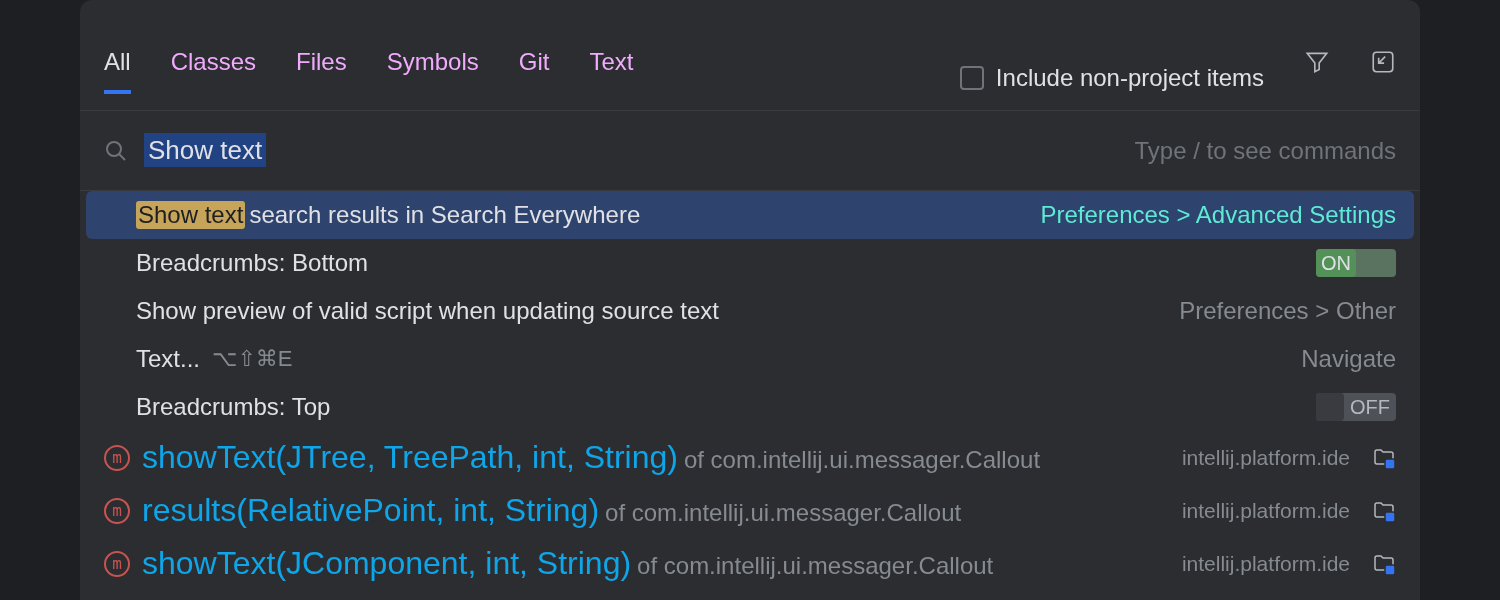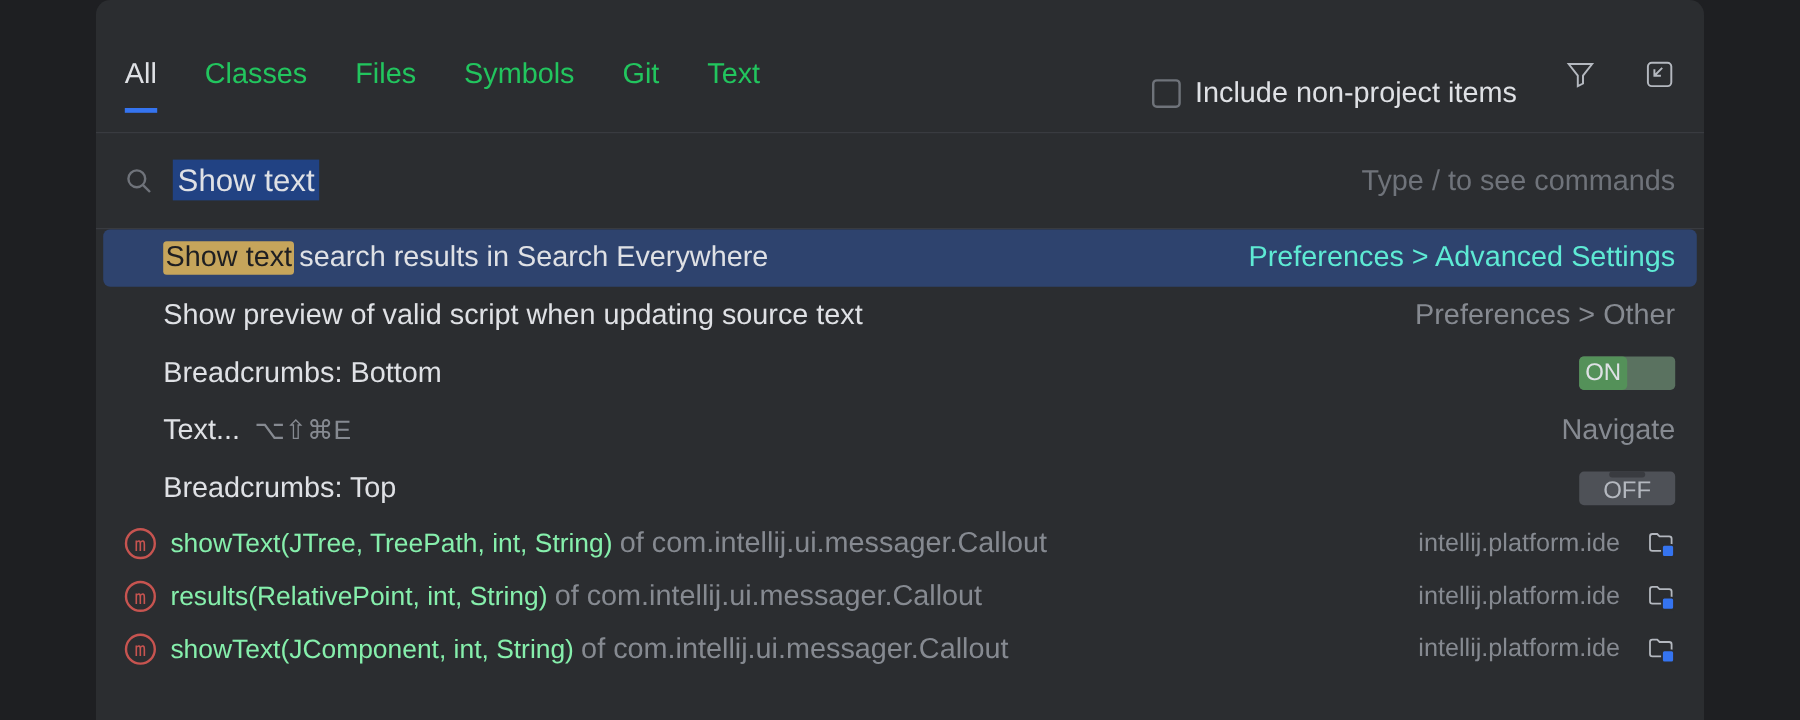--- a/index.html
+++ b/index.html
@@ -23,21 +23,21 @@
       flex-direction: column;
     }
     .tabs {
       display: flex;
       align-items: center;
       padding: 32px 24px 0 24px;
       gap: 40px;
       border-bottom: 1px solid #393b40;
     }
     .tab {
-      color: #22c55e;
+      color: #f0abfc;
       font-size: 24px;
       padding-bottom: 14px;
       cursor: pointer;
       border-bottom: 4px solid transparent;
     }
     .tab.active {
       color: #dfe1e5;
       border-bottom: 4px solid #3574f0;
     }
     .spacer {
@@ -154,21 +154,20 @@
       border-radius: 4px;
       display: flex;
       align-items: center;
       justify-content: center;
       color: #dfe1e5;
     }
     .toggle.off {
       background: #4e5157;
       justify-content: flex-end;
       align-items: center;
-      flex-direction: column;
     }
     .toggle.off .knob {
       background: #393b40;
       width: 30px;
       height: 28px;
       border-radius: 4px;
       order: -1;
     }
     .toggle.off .off-label {
       color: #b4b8bf;
@@ -188,22 +187,22 @@
       border: 2px solid #c75450;
       display: flex;
       align-items: center;
       justify-content: center;
       color: #c75450;
       font-size: 16px;
       font-family: monospace;
       flex-shrink: 0;
     }
     .method-sig {
-      color: #86efac;
-      font-size: 22px;
+      color: #0ea5e9;
+      font-size: 32px;
     }
     .method-class {
       color: #868a91;
       font-size: 24px;
     }
     .method-main {
       flex: 1;
       display: flex;
       align-items: baseline;
       gap: 6px;
@@ -263,32 +262,32 @@
     <div class="result-row selected">
       <div class="result-main">
         <span class="highlight">Show text</span>
           <span> search results in Search Everywhere</span>
       </div>
       <span class="result-meta">Preferences &gt; Advanced Settings</span>
     </div>
 
     <div class="result-row">
       <div class="result-main">
-          <span>Show preview of valid script when updating source text</span>
-        </div>
-      <span class="result-meta dim">Preferences &gt; Other</span>
-    </div>
-
-    <div class="result-row">
-      <div class="result-main">
           <span>Breadcrumbs: Bottom</span>
         </div>
       <div class="toggle on">
         <div class="knob">ON</div>
       </div>
+    </div>
+
+    <div class="result-row">
+      <div class="result-main">
+          <span>Show preview of valid script when updating source text</span>
+        </div>
+      <span class="result-meta dim">Preferences &gt; Other</span>
     </div>
 
     <div class="result-row">
       <div class="result-main">
         <span>Text...</span>
         <span class="shortcut">⌥⇧⌘E</span>
       </div>
       <span class="result-meta dim">Navigate</span>
     </div>
 

